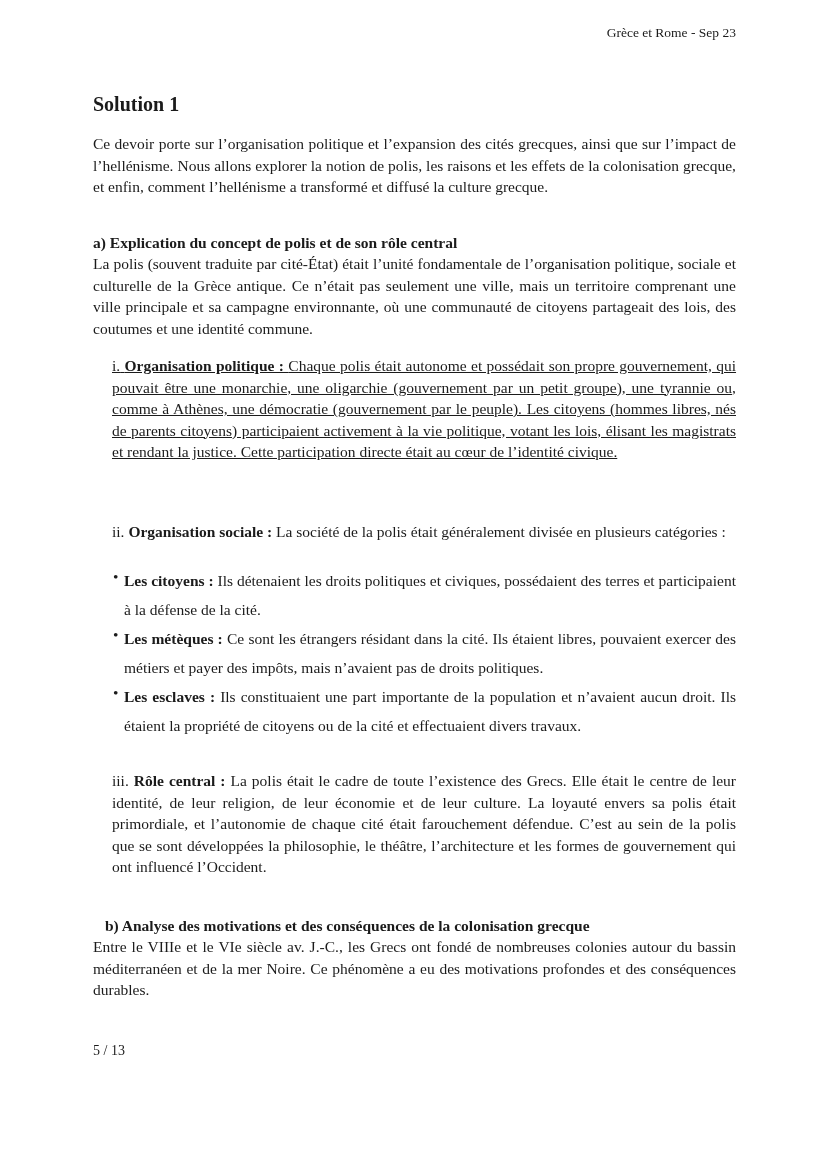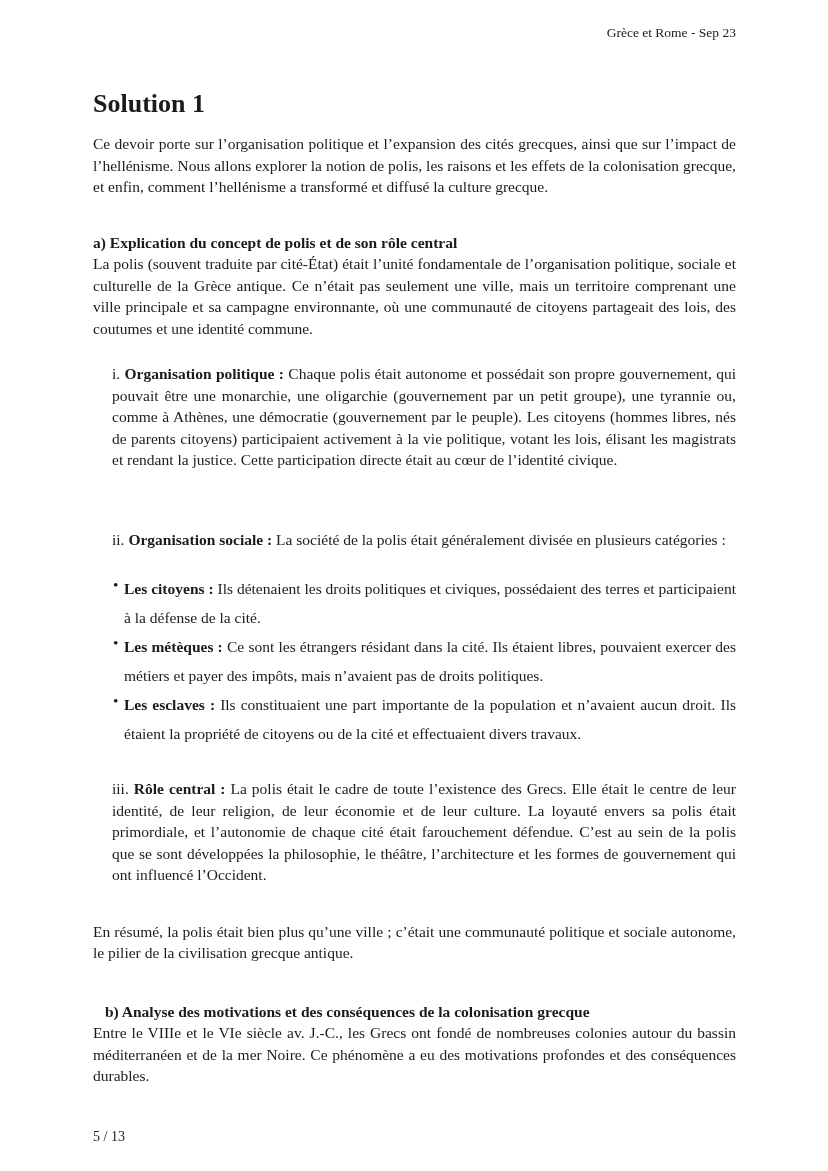--- a/index.html
+++ b/index.html
@@ -23,21 +23,21 @@
     text-align: right;
     font-size: 13.5px;
     line-height: 16px;
   }
   .content {
     padding-left: 93px;
     padding-right: 92px;
   }
   .doc-title {
     margin: 51px 0 0 0;
-    font-size: 26px;
+    font-size: 20px;
     line-height: 24px;
     font-weight: bold;
   }
   .para {
     margin: 0;
     font-size: 15.5px;
     line-height: 21.5px;
     text-align: justify;
   }
   .intro       { margin-top: 17px; }
@@ -48,21 +48,21 @@
     font-weight: bold;
   }
   .heading-a   { margin-top: 34px; }
   .heading-b   { margin-top: 37px; padding-left: 12px; }
   .subitem {
     padding-left: 19px;
     font-size: 15.5px;
     line-height: 21.5px;
     text-align: justify;
   }
-  .subitem-i   { margin-top: 24px; }
+  .subitem-i   { margin-top: 16px; text-decoration: underline; }
   .subitem-ii  { margin-top: 58px; }
   .subitem-iii { margin-top: 30px; }
   .bullets {
     margin-top: 24px;
     padding-left: 20px;
   }
   .bullet { display: flex; }
   .dot {
     flex: none;
     width: 11px;
@@ -137,21 +137,20 @@
           </div>
         </div>
       </div>
 
       <div class="subitem subitem-iii">
         <span>iii.</span>
         <b>Rôle central :</b>
         <span>La polis était le cadre de toute l’existence des Grecs. Elle était le centre de leur identité, de leur religion, de leur économie et de leur culture. La loyauté envers sa polis était primordiale, et l’autonomie de chaque cité était farouchement défendue. C’est au sein de la polis que se sont développées la philosophie, le théâtre, l’architecture et les formes de gouvernement qui ont influencé l’Occident.</span>
       </div>
 
-      <p class="para summary">En résumé, la polis était bien plus qu’une ville ; c’était une communauté politique et sociale autonome, le pilier de la civilisation grecque antique.</p>
     </section>
 
     <section>
       <h2 class="sec-heading heading-b">b) Analyse des motivations et des conséquences de la colonisation grecque</h2>
       <p class="para">Entre le VIIIe et le VIe siècle av. J.-C., les Grecs ont fondé de nombreuses colonies autour du bassin méditerranéen et de la mer Noire. Ce phénomène a eu des motivations profondes et des conséquences durables.</p>
     </section>
 
     <div class="footer">
       <span>5 / 13</span>
     </div>

